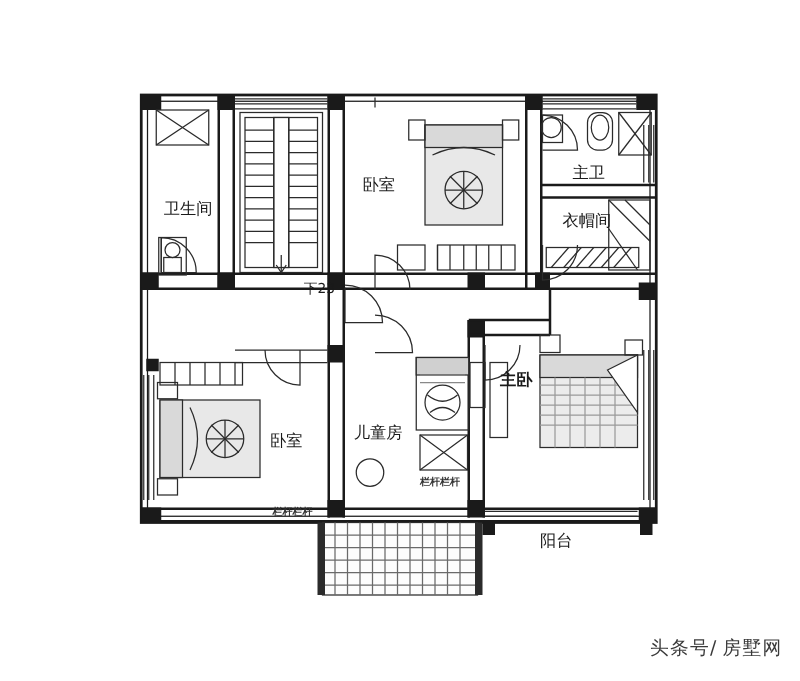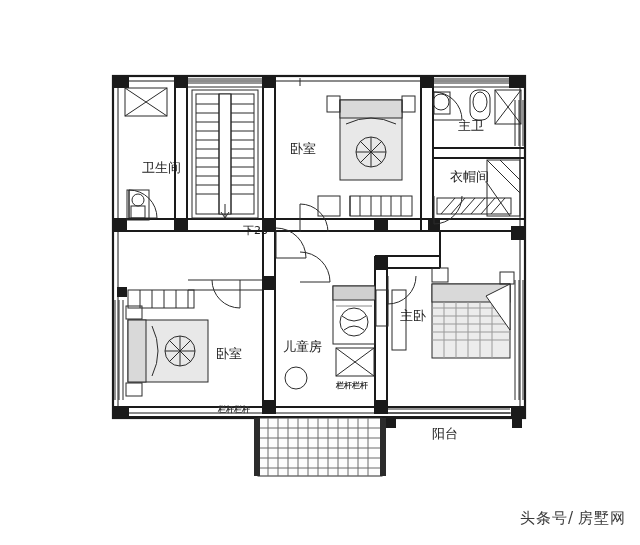--- a/index.html
+++ b/index.html
@@ -296,28 +296,28 @@
       <rect x="380" y="418" width="6" height="58" fill="#2b2b2b" stroke="none"></rect>
     </g>
 
     <g fill="#1a1a1a" stroke="none">
       <rect x="386" y="418" width="10" height="10"></rect>
       <rect x="512" y="418" width="10" height="10"></rect>
     </g>
   </g>
 </svg>
 
-<div class="lbl" style="left:142px;top:161px;">卫生间</div>
+<div class="lbl" style="left:131px;top:161px;">卫生间</div>
 <div class="lbl sm" style="left:243px;top:224px;">下23</div>
 <div class="lbl" style="left:290px;top:142px;">卧室</div>
-<div class="lbl" style="left:458px;top:120px;font-family:Liberation Mono, monospace;">主卫</div>
+<div class="lbl" style="left:458px;top:132px;">主卫</div>
 <div class="lbl" style="left:450px;top:170px;font-family:Liberation Serif, serif;">衣帽间</div>
 <div class="lbl" style="left:216px;top:347px;">卧室</div>
 <div class="lbl" style="left:283px;top:340px;">儿童房</div>
-<div class="lbl" style="left:400px;top:309px;">主卧</div>
+<div class="lbl" style="left:400px;top:298px;font-weight:bold;">主卧</div>
 <div class="lbl" style="left:432px;top:427px;">阳台</div>
 
 <div class="lbl tiny" style="left:218px;top:403px;">栏杆栏杆</div>
 <div class="lbl tiny" style="left:336px;top:379px;">栏杆栏杆</div>
 
 <div class="wm">
   <span>头条号</span><span class="sep">/</span><span>房墅网</span>
 </div>
 
 </body></html>

